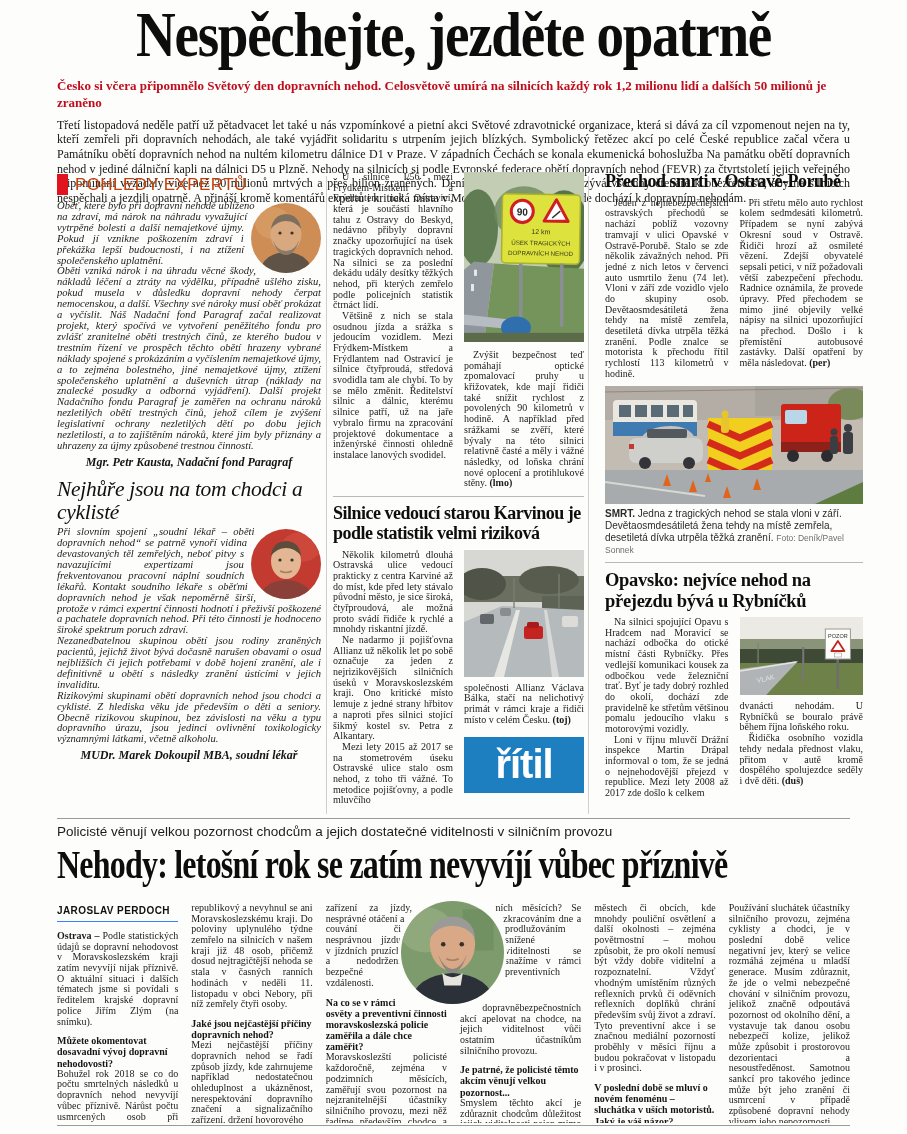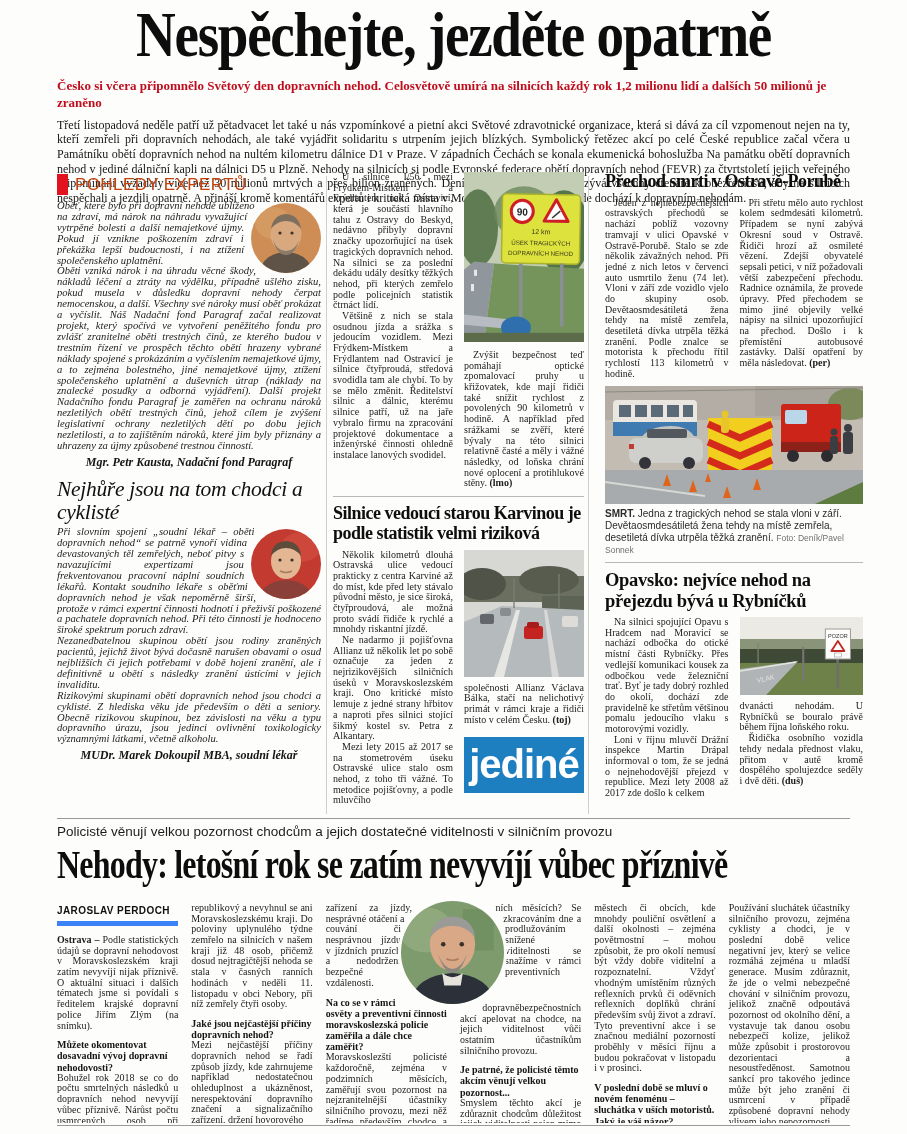--- a/index.html
+++ b/index.html
@@ -54,21 +54,21 @@
   
   .rule{position:absolute;left:57px;width:793px;height:1px;background:#9a9a97;}
   .kicker{position:absolute;left:57px;top:824px;width:793px;
         font:13.5px/1.2 "Liberation Sans",sans-serif;color:#1c1c1c;}
   .bheadline{position:absolute;left:57px;top:843px;margin:0;white-space:nowrap;
         font:bold 41px/1.05 "Liberation Serif",serif;letter-spacing:-1px;
         transform:scaleX(.78);transform-origin:0 0;color:#0d0d0d;}
   .bcols{position:absolute;left:57px;top:903px;width:793px;height:220px;display:flex;gap:13px;overflow:hidden;}
   .bcol{flex:1;min-width:0;}
   .bbyline{font:bold 10px/1 "Liberation Sans",sans-serif;letter-spacing:.4px;color:#111;
-        border-bottom:5px solid #3b82f6;padding:3px 0 5px;margin-bottom:9px;}
+        border-bottom:1px solid #3b82f6;padding:3px 0 5px;margin-bottom:9px;}
   .q{margin:8px 0 0;font:bold 10px/1.12 "Liberation Serif",serif;text-align:left;color:#151515;}
   .bcol .bp{margin:0;}
   .spacer-r{float:right;width:46px;height:100px;shape-outside:circle(72% at 115% 48%);}
   .spacer-l{float:left;width:45px;height:104px;shape-outside:circle(72% at -15% 48%);}
   .iv-portrait{position:absolute;left:401px;top:901px;width:103px;height:103px;border-radius:50%;
         overflow:hidden;box-shadow:0 0 0 3px #fdfdfb;}
   .iv-portrait svg{display:block;width:100%;height:100%;}
 </style>
 </head>
 <body>
@@ -199,21 +199,21 @@
               <rect x="16" y="64" width="14" height="10" rx="2" fill="#63666a"></rect>
               <rect x="36" y="58" width="11" height="8" rx="2" fill="#8a8d90"></rect>
               <rect x="60" y="76" width="19" height="13" rx="2.5" fill="#c4231f"></rect>
               <rect x="63" y="72" width="12" height="6" rx="2" fill="#a81b18"></rect>
               <rect x="98" y="66" width="16" height="11" rx="2" fill="#dddcd8"></rect>
               <line x1="50" y1="28" x2="50" y2="58" stroke="#7a7d74" stroke-width="1.3"></line>
               <line x1="95" y1="24" x2="95" y2="58" stroke="#7a7d74" stroke-width="1.3"></line>
             </svg>
           </div>
           <p class="bp noind" style="margin-top:6px"><span>společnosti Allianz Václava Bálka, stačí na nelichotivý primát v rámci kraje a řidiči místo v celém Česku.</span> <b class="sig">(toj)</b></p>
-          <div class="denik-logo">jediné</div>
+          <div class="denik-logo">řítil</div>
         </div>
       </div>
     </div>
   </div>
 
   <div class="col" id="col-right">
 
     <div class="article">
       <h2 class="tight" style="font-size:18px">Přechod smrti v Ostravě-Porubě</h2>
       <div class="twocol">

